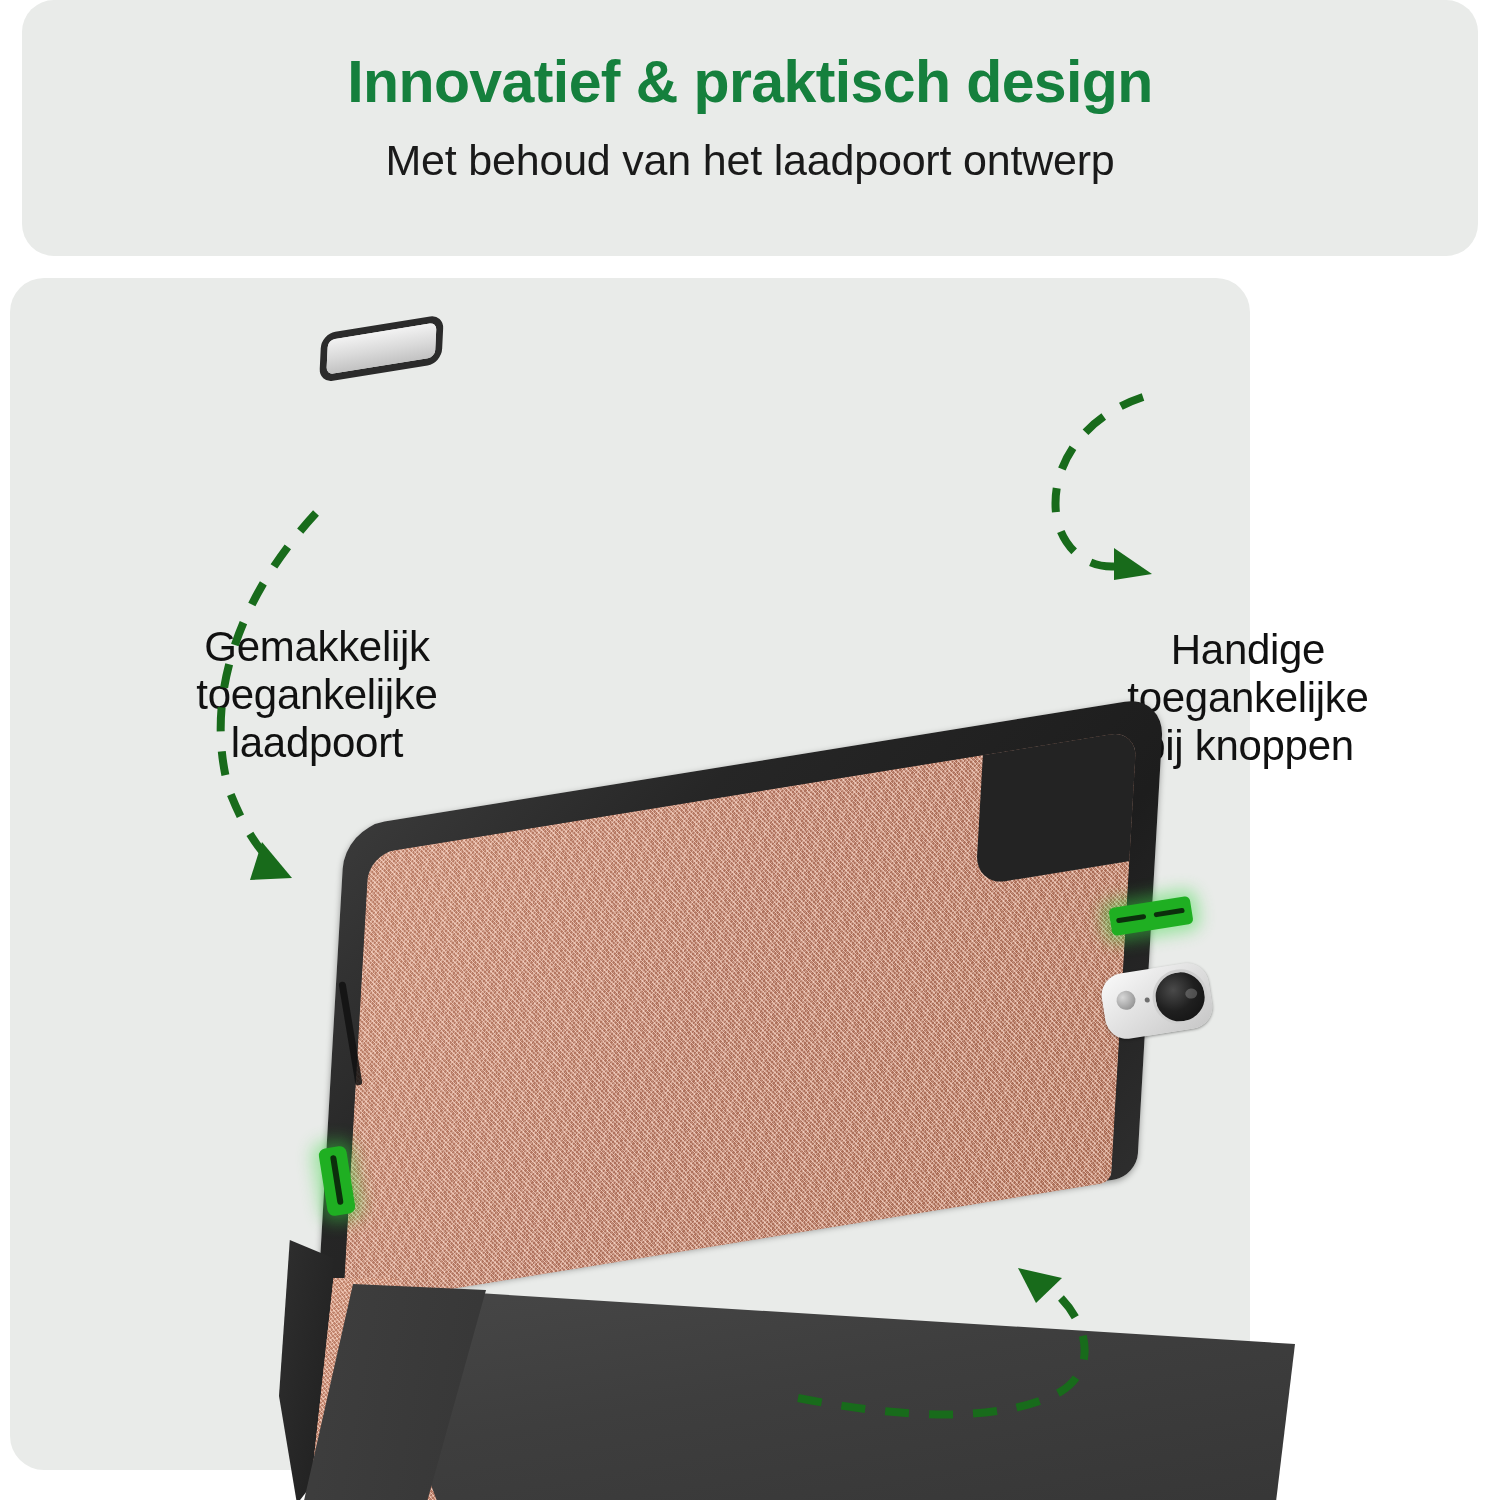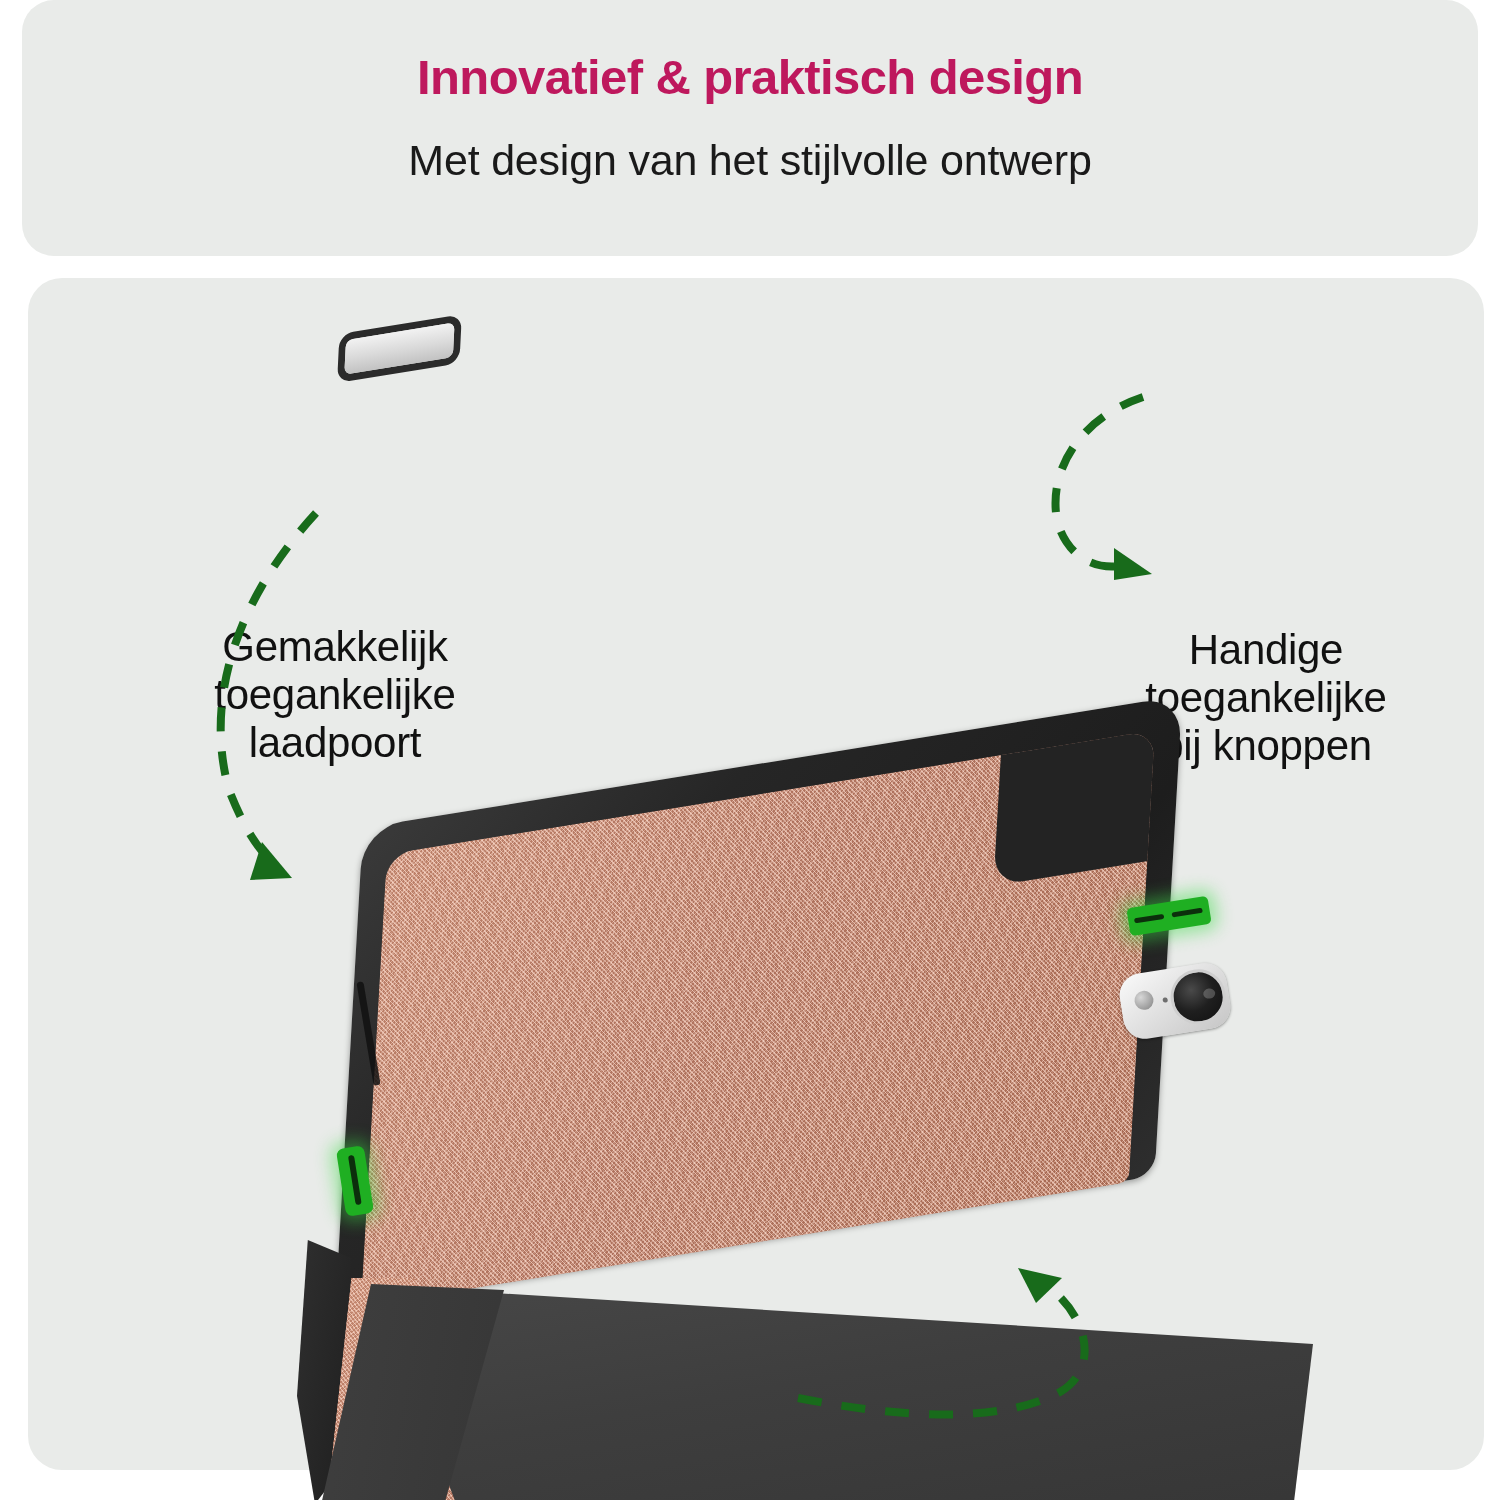--- a/index.html
+++ b/index.html
@@ -12,28 +12,28 @@
   .page{ position:relative; width:1500px; height:1500px; }
 
   
   .card{
     position:absolute;
     background:#E9EBE9;
     border-radius:32px;
   }
   #header-card{ left:22px; top:0px; width:1456px; height:256px; border-radius:0 0 32px 32px; }
   #header-card.rounded-all{ border-radius:32px; }
-  #feature-card{ left:28px; top:278px; width:1456px; height:1192px; border-radius:34px; }
+  #feature-card{ left:10px; top:278px; width:1240px; height:1192px; border-radius:34px; }
 
   
   #header-title{
     position:absolute; left:0; top:52px; width:100%;
     text-align:center;
-    font-size:49px; font-weight:bold; letter-spacing:-0.6px;
-    color:#be185d; line-height:1.05;
+    font-size:59px; font-weight:bold; letter-spacing:-0.6px;
+    color:#15803d; line-height:1.05;
   }
   #header-subtitle{
     position:absolute; left:0; top:136px; width:100%;
     text-align:center;
     font-size:43px; font-weight:400; letter-spacing:-0.2px;
     color:#1a1a1a; line-height:1.15;
   }
 
   
   .callout{
@@ -205,21 +205,21 @@
     border-radius:10px;
   }
 </style>
 </head>
 <body>
 
 <div class="page">
 
   <div class="card rounded-all" id="header-card">
     <div id="header-title">Innovatief &amp; praktisch design</div>
-    <div id="header-subtitle">Met design van het stijlvolle ontwerp</div>
+    <div id="header-subtitle">Met behoud van het laadpoort ontwerp</div>
   </div>
 
   <div class="card" id="feature-card">
 
     <div class="callout" id="callout-charging">Gemakkelijk
 toegankelijke
 laadpoort</div>
 
     <div class="callout" id="callout-buttons">Handige
 toegankelijke

